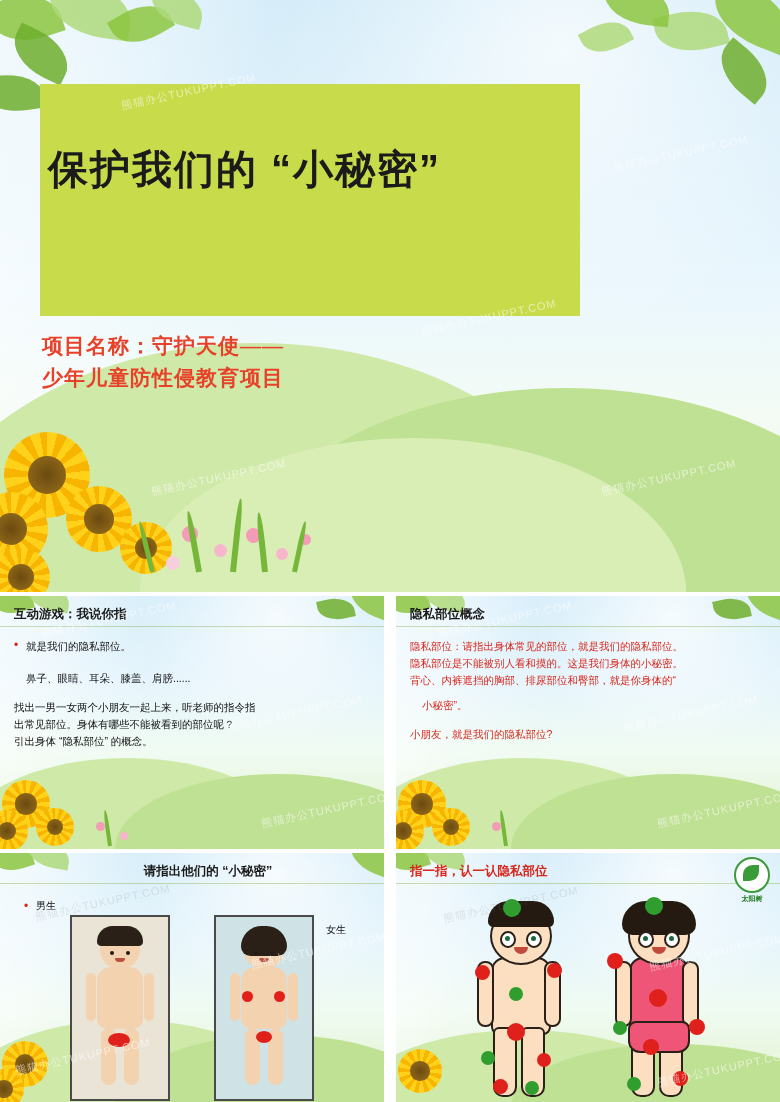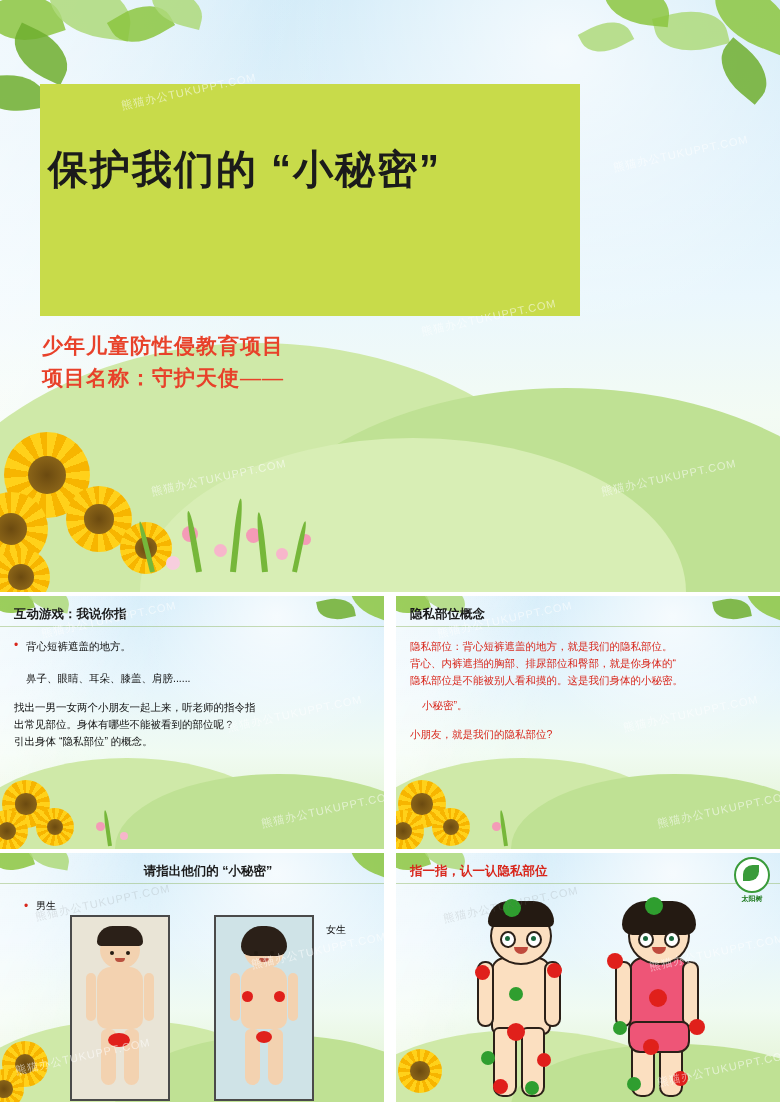--- a/index.html
+++ b/index.html
@@ -525,22 +525,22 @@
 
     <div class="grass-blade" style="left:196px;top:510px;width:6px;height:62px;transform:rotate(-10deg);"></div>
     <div class="grass-blade" style="left:230px;top:498px;width:6px;height:74px;transform:rotate(6deg);"></div>
     <div class="grass-blade" style="left:262px;top:512px;width:6px;height:60px;transform:rotate(-6deg);"></div>
     <div class="grass-blade" style="left:292px;top:520px;width:5px;height:52px;transform:rotate(12deg);"></div>
     <div class="grass-blade" style="left:150px;top:520px;width:5px;height:52px;transform:rotate(-14deg);"></div>
 
     <div class="cover-title-box"></div>
     <div class="cover-title">保护我们的 “小秘密”</div>
     <div class="cover-sub">
+      <div>项目名称：守护天使——</div>
       <div>少年儿童防性侵教育项目</div>
-      <div>项目名称：守护天使——</div>
     </div>
 
     <div class="wm" style="left:120px;top:84px;">熊猫办公TUKUPPT.COM</div>
     <div class="wm" style="left:420px;top:310px;">熊猫办公TUKUPPT.COM</div>
     <div class="wm" style="left:612px;top:146px;">熊猫办公TUKUPPT.COM</div>
     <div class="wm" style="left:600px;top:470px;">熊猫办公TUKUPPT.COM</div>
     <div class="wm" style="left:150px;top:470px;">熊猫办公TUKUPPT.COM</div>
   </div>
 
   <div class="divider-h"></div>
@@ -564,21 +564,21 @@
       <div class="petals" style="left:-14px;top:214px;width:42px;height:42px;"></div>
       <div class="petals" style="left:36px;top:212px;width:38px;height:38px;"></div>
       <div class="flower-sm" style="left:96px;top:226px;width:9px;height:9px;background:#f49bb7;"></div>
       <div class="flower-sm" style="left:120px;top:236px;width:8px;height:8px;background:#f7b6cb;"></div>
       <div class="grass-blade" style="left:108px;top:214px;width:4px;height:36px;transform:rotate(-8deg);"></div>
 
       <div class="s-title">互动游戏：我说你指</div>
       <div class="title-rule"></div>
 
       <div class="s-body">
-        <div class="bullet">背心短裤遮盖的地方。</div>
+        <div class="bullet">就是我们的隐私部位。</div>
         <div class="gap-sm"></div>
         <div class="indent">鼻子、眼睛、耳朵、膝盖、肩膀......</div>
         <div class="gap-md"></div>
         <div>找出一男一女两个小朋友一起上来，听老师的指令指</div>
         <div>出常见部位。身体有哪些不能被看到的部位呢？</div>
         <div>引出身体 “隐私部位” 的概念。</div>
       </div>
 
       <div class="wm" style="left:40px;top:16px;">熊猫办公TUKUPPT.COM</div>
       <div class="wm" style="left:226px;top:110px;">熊猫办公TUKUPPT.COM</div>
@@ -601,23 +601,23 @@
       <div class="petals" style="left:2px;top:184px;width:48px;height:48px;"></div>
       <div class="petals" style="left:-14px;top:214px;width:42px;height:42px;"></div>
       <div class="petals" style="left:36px;top:212px;width:38px;height:38px;"></div>
       <div class="flower-sm" style="left:96px;top:226px;width:9px;height:9px;background:#f49bb7;"></div>
       <div class="grass-blade" style="left:108px;top:214px;width:4px;height:36px;transform:rotate(-8deg);"></div>
 
       <div class="s-title">隐私部位概念</div>
       <div class="title-rule"></div>
 
       <div class="s-body red">
-        <div>隐私部位：背心短裤遮盖的地方，就是我们的隐私部位。</div>
+        <div>隐私部位：请指出身体常见的部位，就是我们的隐私部位。</div>
+        <div>隐私部位是不能被别人看和摸的。这是我们身体的小秘密。</div>
         <div>背心、内裤遮挡的胸部、排尿部位和臀部，就是你身体的“</div>
-        <div>隐私部位是不能被别人看和摸的。这是我们身体的小秘密。</div>
         <div class="indent">小秘密”。</div>
         <div class="gap-md"></div>
         <div>小朋友，就是我们的隐私部位?</div>
       </div>
 
       <div class="wm" style="left:40px;top:16px;">熊猫办公TUKUPPT.COM</div>
       <div class="wm" style="left:226px;top:110px;">熊猫办公TUKUPPT.COM</div>
       <div class="wm" style="left:260px;top:206px;">熊猫办公TUKUPPT.COM</div>
     </div>
   </div>

